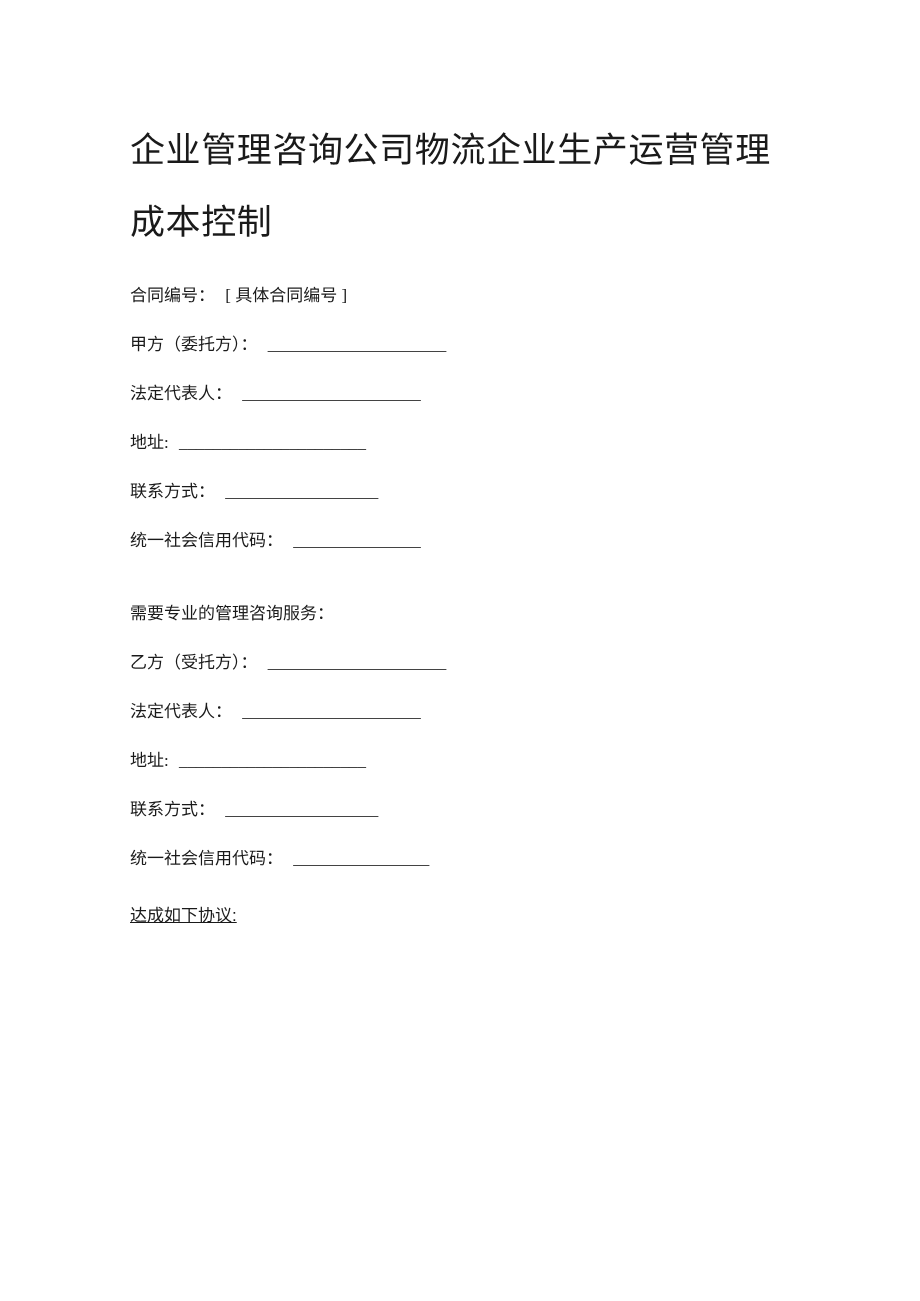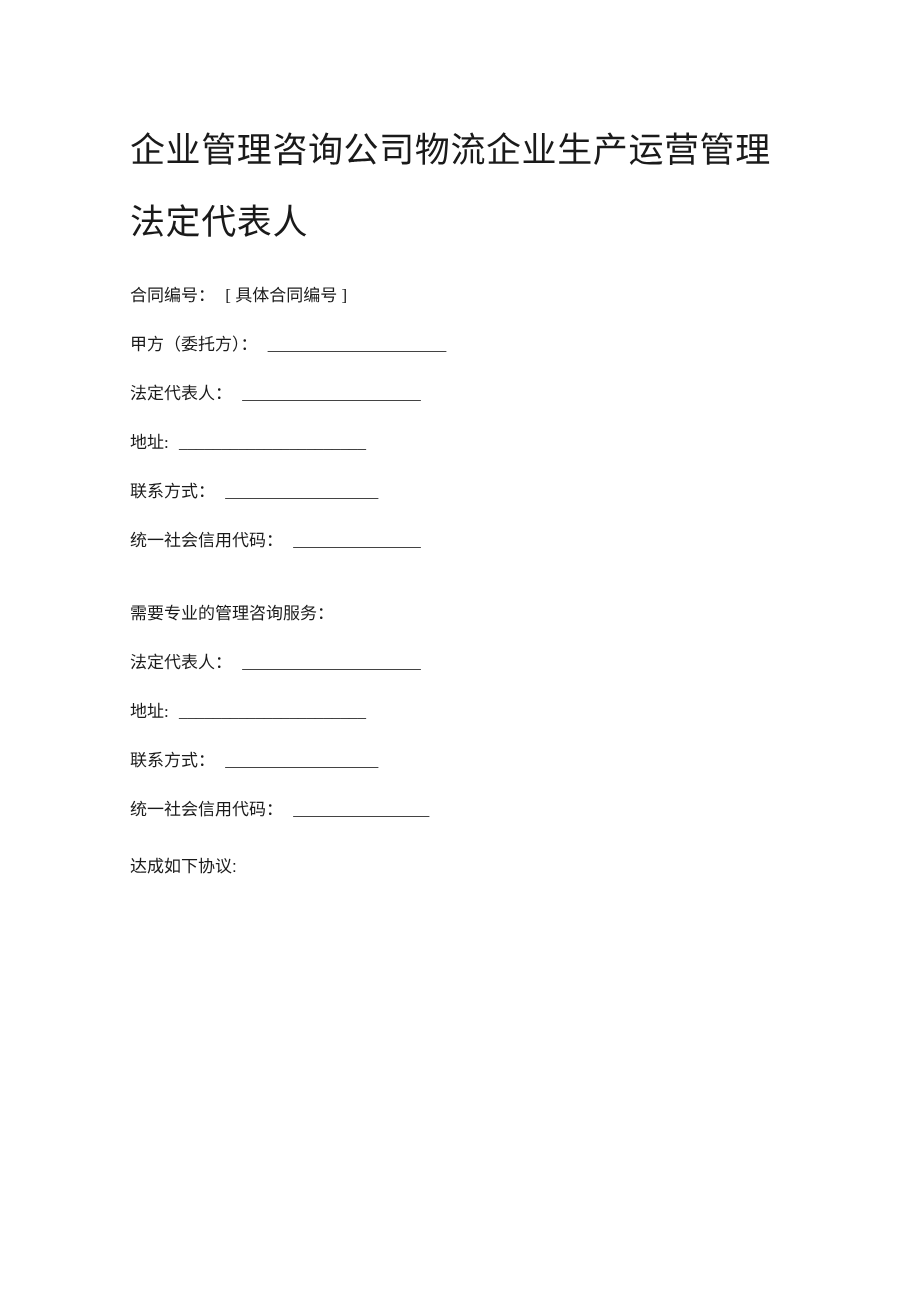--- a/index.html
+++ b/index.html
@@ -50,31 +50,32 @@
   .preamble {
     margin: 0;
     font-size: 17px;
     line-height: 49px;
     text-align: justify;
   }
   .closing {
     margin: 8px 0 0 0;
     font-size: 17px;
     line-height: 49px;
+    text-decoration: underline;
   }
 </style>
 </head>
 <body>
 
 <div class="page">
   <div class="content">
 
     <h1 class="doc-title">
       <span class="title-line">企业管理咨询公司物流企业生产运营管理</span>
-      <span class="title-line">法定代表人</span>
+      <span class="title-line">成本控制</span>
     </h1>
 
     <div class="fields">
 
       <p class="field">
         <span class="field-label">合同编号：</span>
         <span class="field-value">[ 具体合同编号 ]</span>
       </p>
 
       <p class="field">
@@ -102,20 +103,24 @@
         <span class="field-value">_______________</span>
       </p>
 
       <div class="section-spacer"></div>
 
       <p class="field">
         <span class="field-label">需要专业的管理咨询服务：</span>
         <span class="field-value"></span>
       </p>
 
+      <p class="field">
+        <span class="field-label">乙方（受托方）：</span>
+        <span class="field-value">_____________________</span>
+      </p>
 
       <p class="field">
         <span class="field-label">法定代表人：</span>
         <span class="field-value">_____________________</span>
       </p>
 
       <p class="field">
         <span class="field-label">地址:</span>
         <span class="field-value">______________________</span>
       </p>

